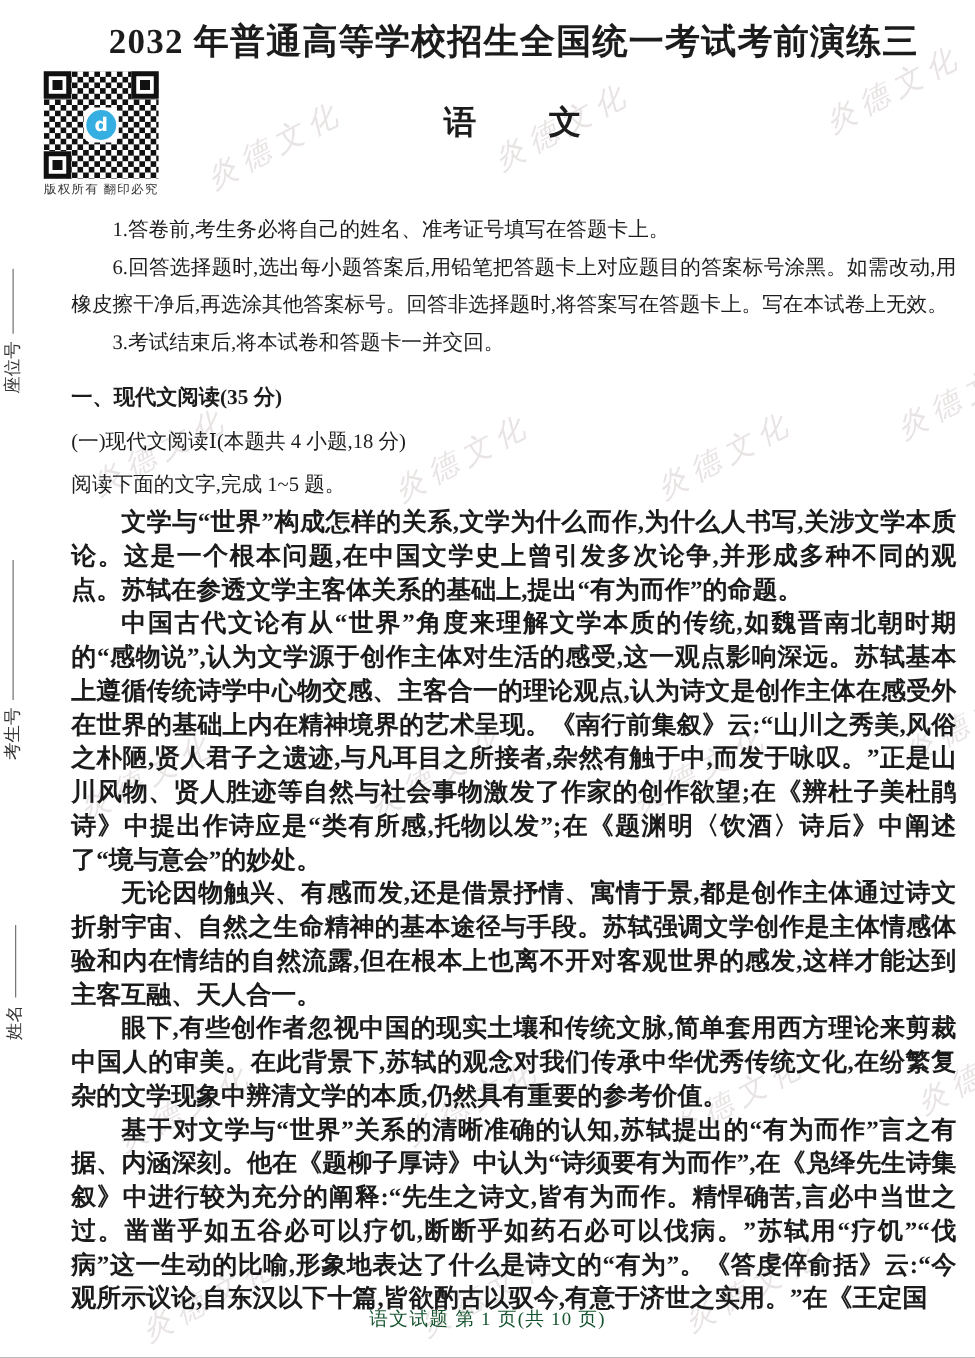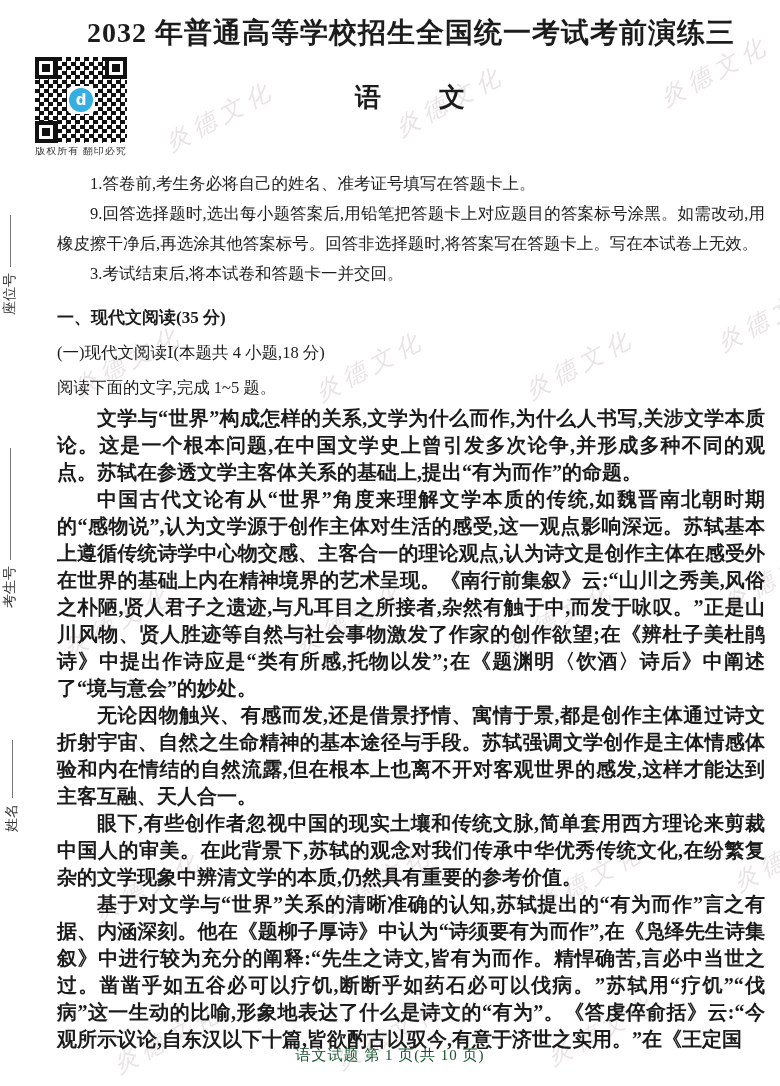--- a/index.html
+++ b/index.html
@@ -133,21 +133,21 @@
     </div>
     <div class="qr-caption">版权所有  翻印必究</div>
   </div>
 
   <div class="content">
     <h1 class="title">2032 年普通高等学校招生全国统一考试考前演练三</h1>
     <div class="subject">语　　文</div>
 
     <section class="notice">
       <p class="notice-item">1.答卷前,考生务必将自己的姓名、准考证号填写在答题卡上。</p>
-      <p class="notice-item">9.回答选择题时,选出每小题答案后,用铅笔把答题卡上对应题目的答案标号涂黑。如需改动,用橡皮擦干净后,再选涂其他答案标号。回答非选择题时,将答案写在答题卡上。写在本试卷上无效。</p>
+      <p class="notice-item">6.回答选择题时,选出每小题答案后,用铅笔把答题卡上对应题目的答案标号涂黑。如需改动,用橡皮擦干净后,再选涂其他答案标号。回答非选择题时,将答案写在答题卡上。写在本试卷上无效。</p>
       <p class="notice-item">3.考试结束后,将本试卷和答题卡一并交回。</p>
     </section>
 
     <section class="exam">
       <div class="section-heading">一、现代文阅读(35 分)</div>
       <div class="subsection-heading">(一)现代文阅读Ⅰ(本题共 4 小题,18 分)</div>
       <div class="instruction">阅读下面的文字,完成 1~5 题。</div>
       <p class="para">文学与“世界”构成怎样的关系,文学为什么而作,为什么人书写,关涉文学本质论。这是一个根本问题,在中国文学史上曾引发多次论争,并形成多种不同的观点。苏轼在参透文学主客体关系的基础上,提出“有为而作”的命题。</p>
       <p class="para">中国古代文论有从“世界”角度来理解文学本质的传统,如魏晋南北朝时期的“感物说”,认为文学源于创作主体对生活的感受,这一观点影响深远。苏轼基本上遵循传统诗学中心物交感、主客合一的理论观点,认为诗文是创作主体在感受外在世界的基础上内在精神境界的艺术呈现。《南行前集叙》云:“山川之秀美,风俗之朴陋,贤人君子之遗迹,与凡耳目之所接者,杂然有触于中,而发于咏叹。”正是山川风物、贤人胜迹等自然与社会事物激发了作家的创作欲望;在《辨杜子美杜鹃诗》中提出作诗应是“类有所感,托物以发”;在《题渊明〈饮酒〉诗后》中阐述了“境与意会”的妙处。</p>
       <p class="para">无论因物触兴、有感而发,还是借景抒情、寓情于景,都是创作主体通过诗文折射宇宙、自然之生命精神的基本途径与手段。苏轼强调文学创作是主体情感体验和内在情结的自然流露,但在根本上也离不开对客观世界的感发,这样才能达到主客互融、天人合一。</p>

